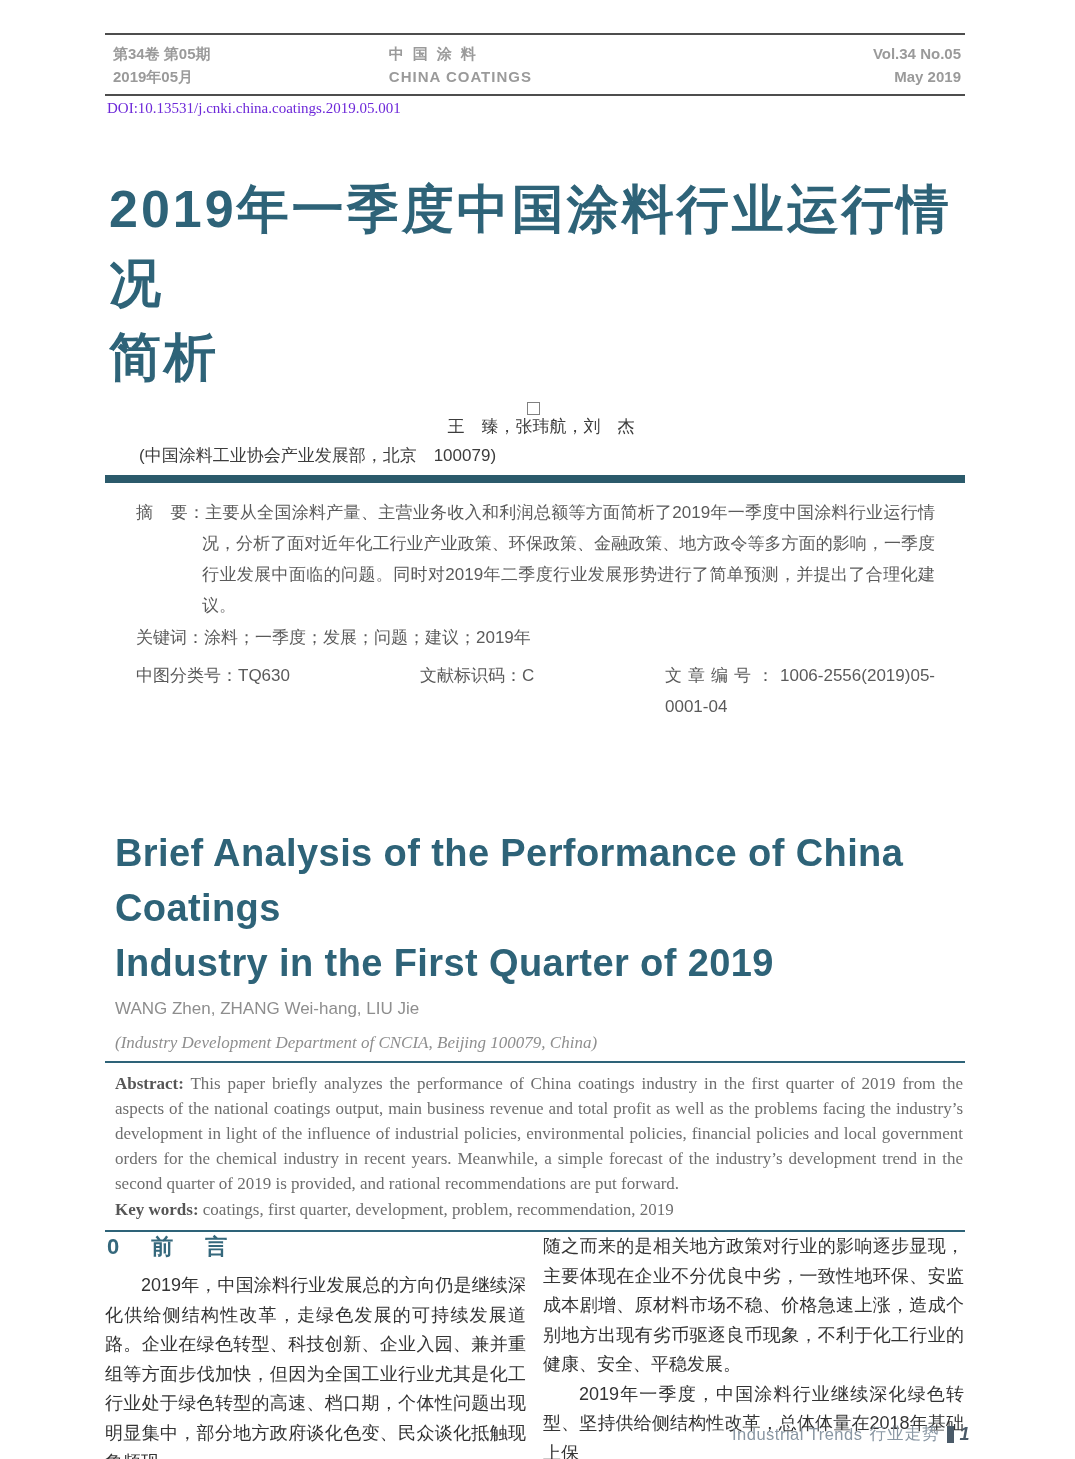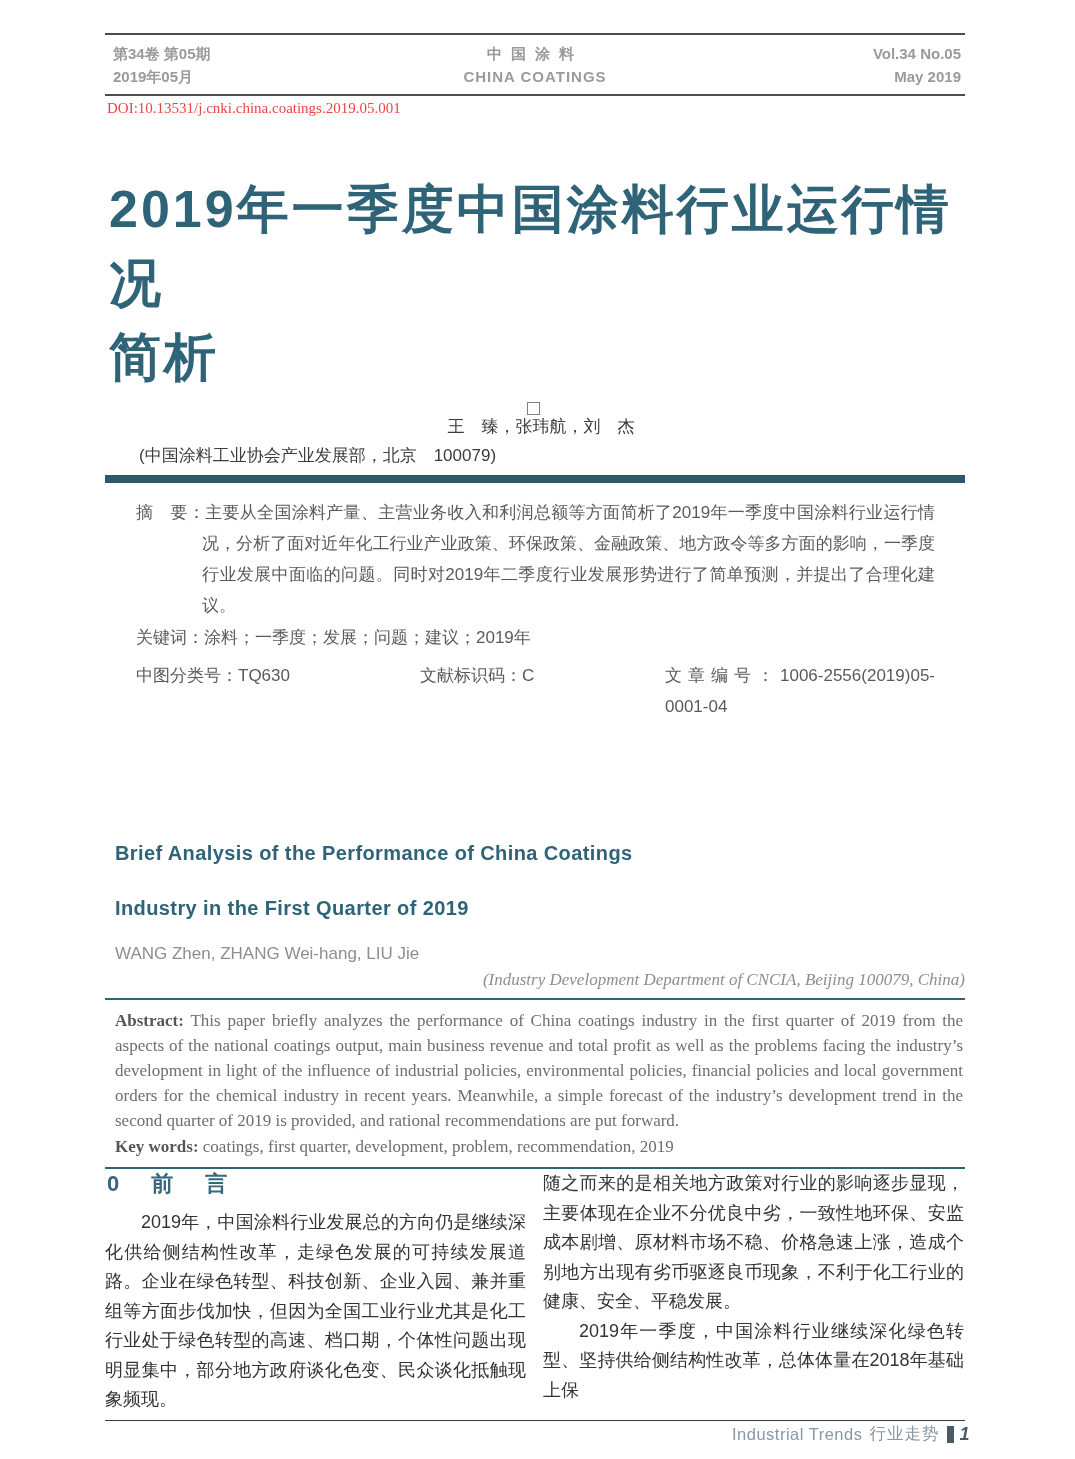--- a/index.html
+++ b/index.html
@@ -20,29 +20,29 @@
     border-top:2px solid #4d4d4d;
     border-bottom:2px solid #4d4d4d;
     display:flex;
     padding:7px 0 6px 0;
     color:#9a9a9a;
     font-size:15px;
     line-height:23px;
     font-weight:bold;
   }
   .masthead .mh-left  { width:33%; padding-left:8px; }
-  .masthead .mh-center{ width:34%; text-align:center; }
+  .masthead .mh-center{ width:34%; }
   .masthead .mh-right { width:33%; text-align:right; padding-right:4px; }
   .mh-center .cjk { letter-spacing:9px; }
   .mh-center .latin { letter-spacing:1px; }
   .doi {
     margin-top:4px;
     font-family:"Liberation Serif","DejaVu Serif",serif;
     font-size:15px;
-    color:#ef4444;
+    color:#6d28d9;
     padding-left:2px;
   }
 
   
   .cn-title {
     margin-top:55px;
     font-size:52px;
     font-weight:700;
     color:#2e6378;
     line-height:74px;
@@ -87,41 +87,40 @@
   .cn-abstract { padding-left:66px; text-indent:-66px; }
   .cn-keywords { margin-top:1px; }
   .clc-row { display:flex; margin-top:7px; }
   .clc-row .clc-item1 { width:284px; }
   .clc-row .clc-item2 { width:245px; }
   .clc-row .clc-item3 { flex:1; }
 
   
   .en-block { margin-top:104px; }
   .en-title {
-    font-size:20px;
+    font-size:38px;
     font-weight:700;
     color:#2e6378;
     line-height:55px;
     letter-spacing:0.4px;
     padding-left:10px;
   }
   .en-authors {
     margin-top:8px;
     font-size:17px;
     color:#8e8e8e;
     padding-left:10px;
   }
   .en-affil {
-    margin-top:6px;
+    margin-top:14px;
     font-family:"Liberation Serif","DejaVu Serif",serif;
     font-style:italic;
     font-size:17px;
     color:#8e8e8e;
     padding-left:10px;
-    text-align:right;
   }
   .en-rule { margin-top:8px; border-top:2.5px solid #2e6378; }
   .en-abstract-wrap {
     margin-top:8px;
     font-family:"Liberation Serif","DejaVu Serif",serif;
     font-size:17px;
     line-height:25px;
     color:#6e6e6e;
     text-align:justify;
     padding:0 2px 0 10px;

